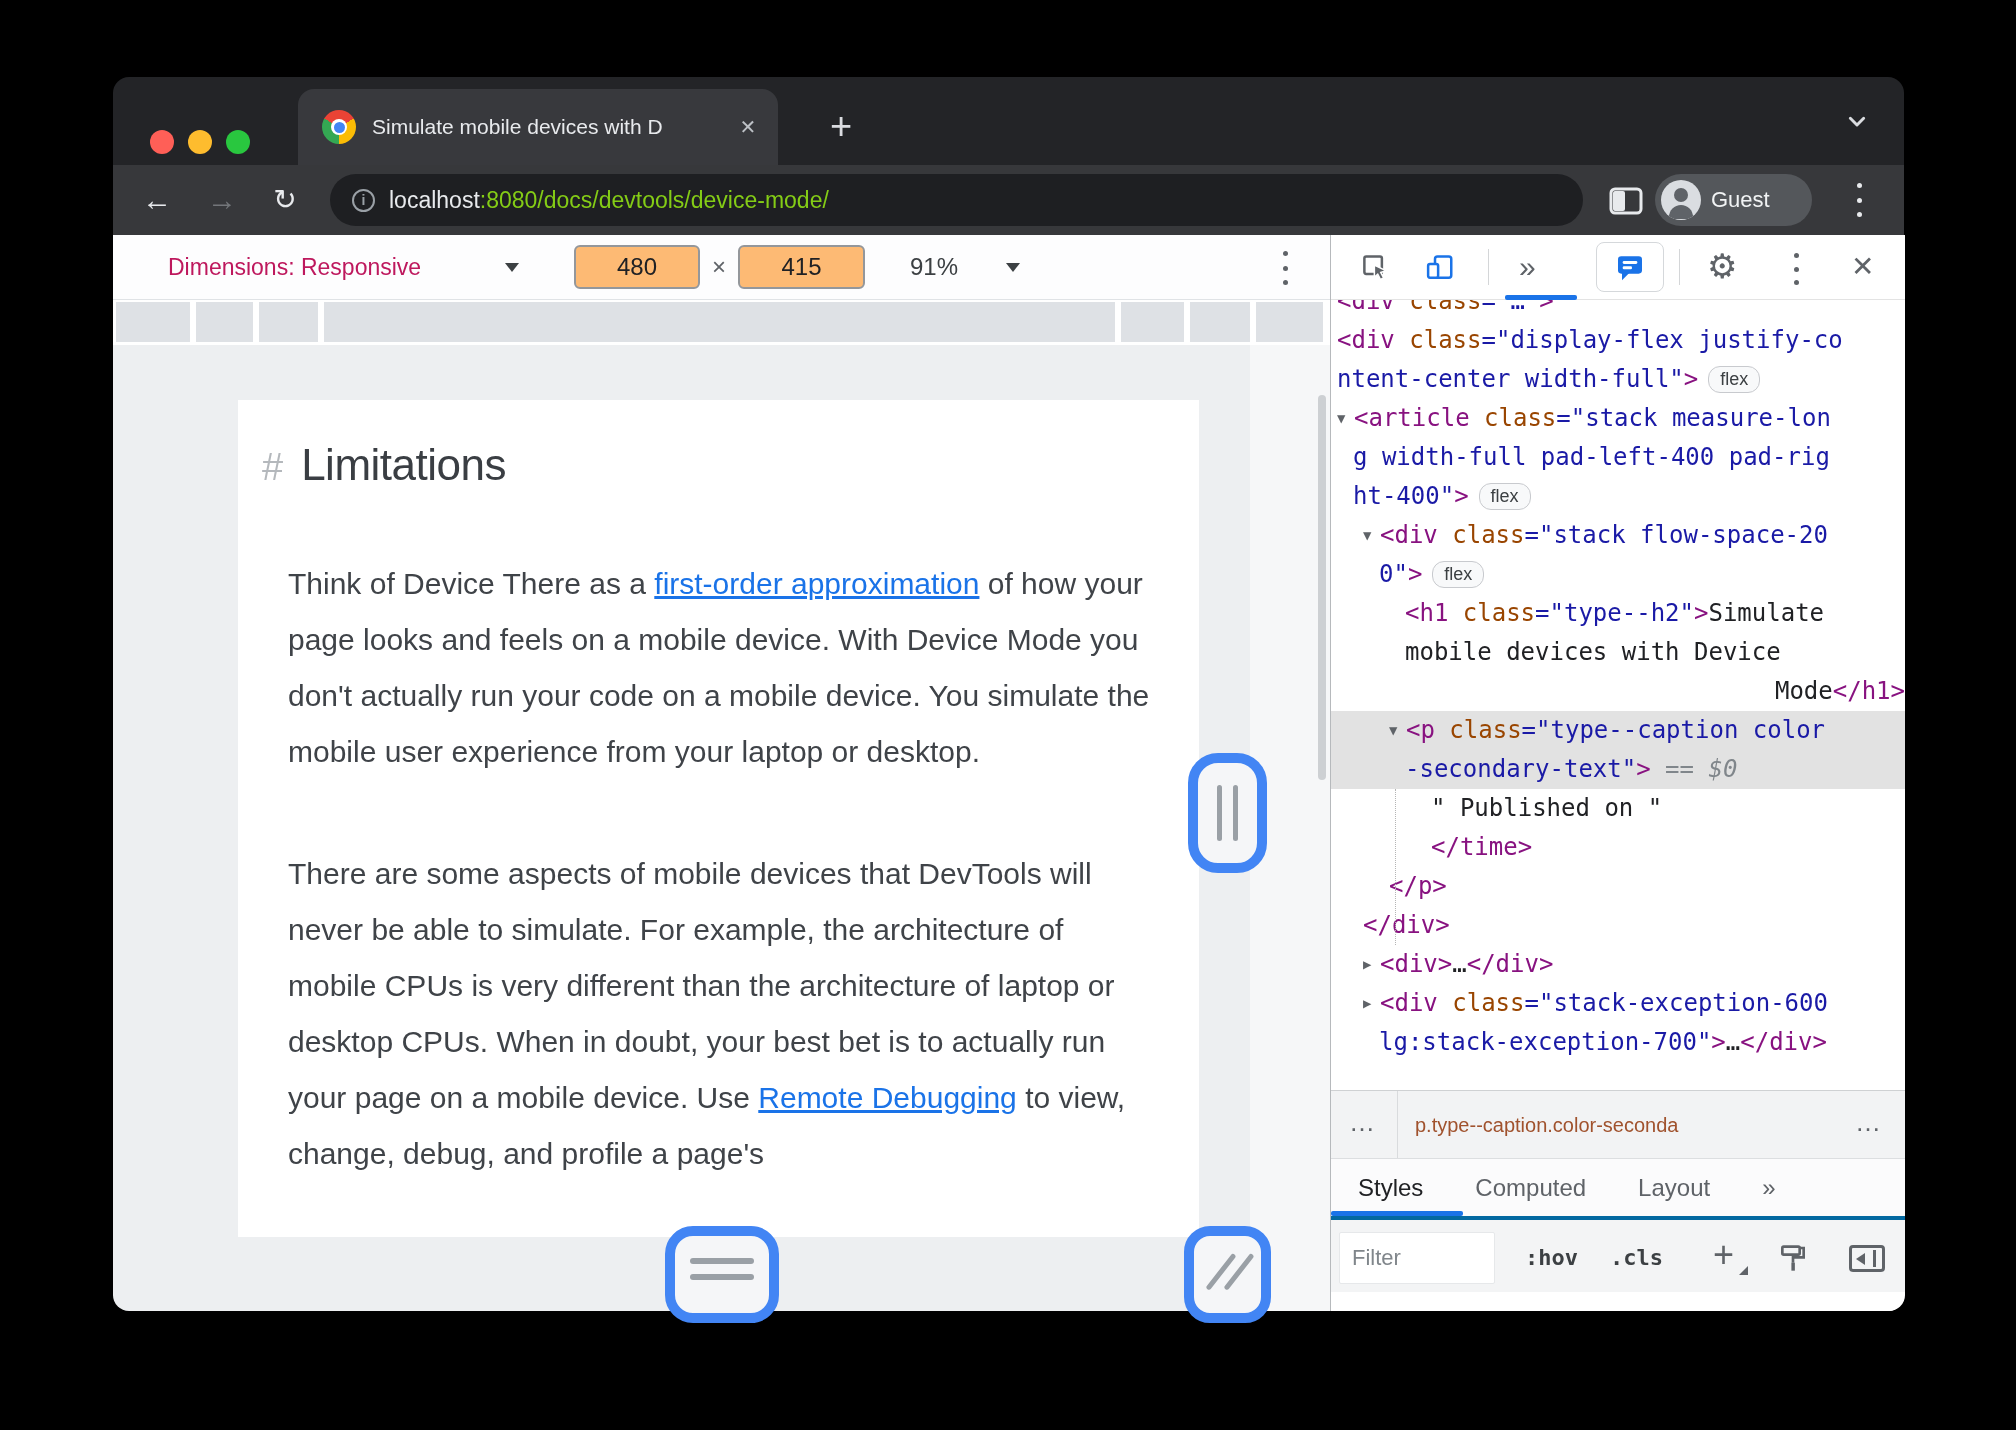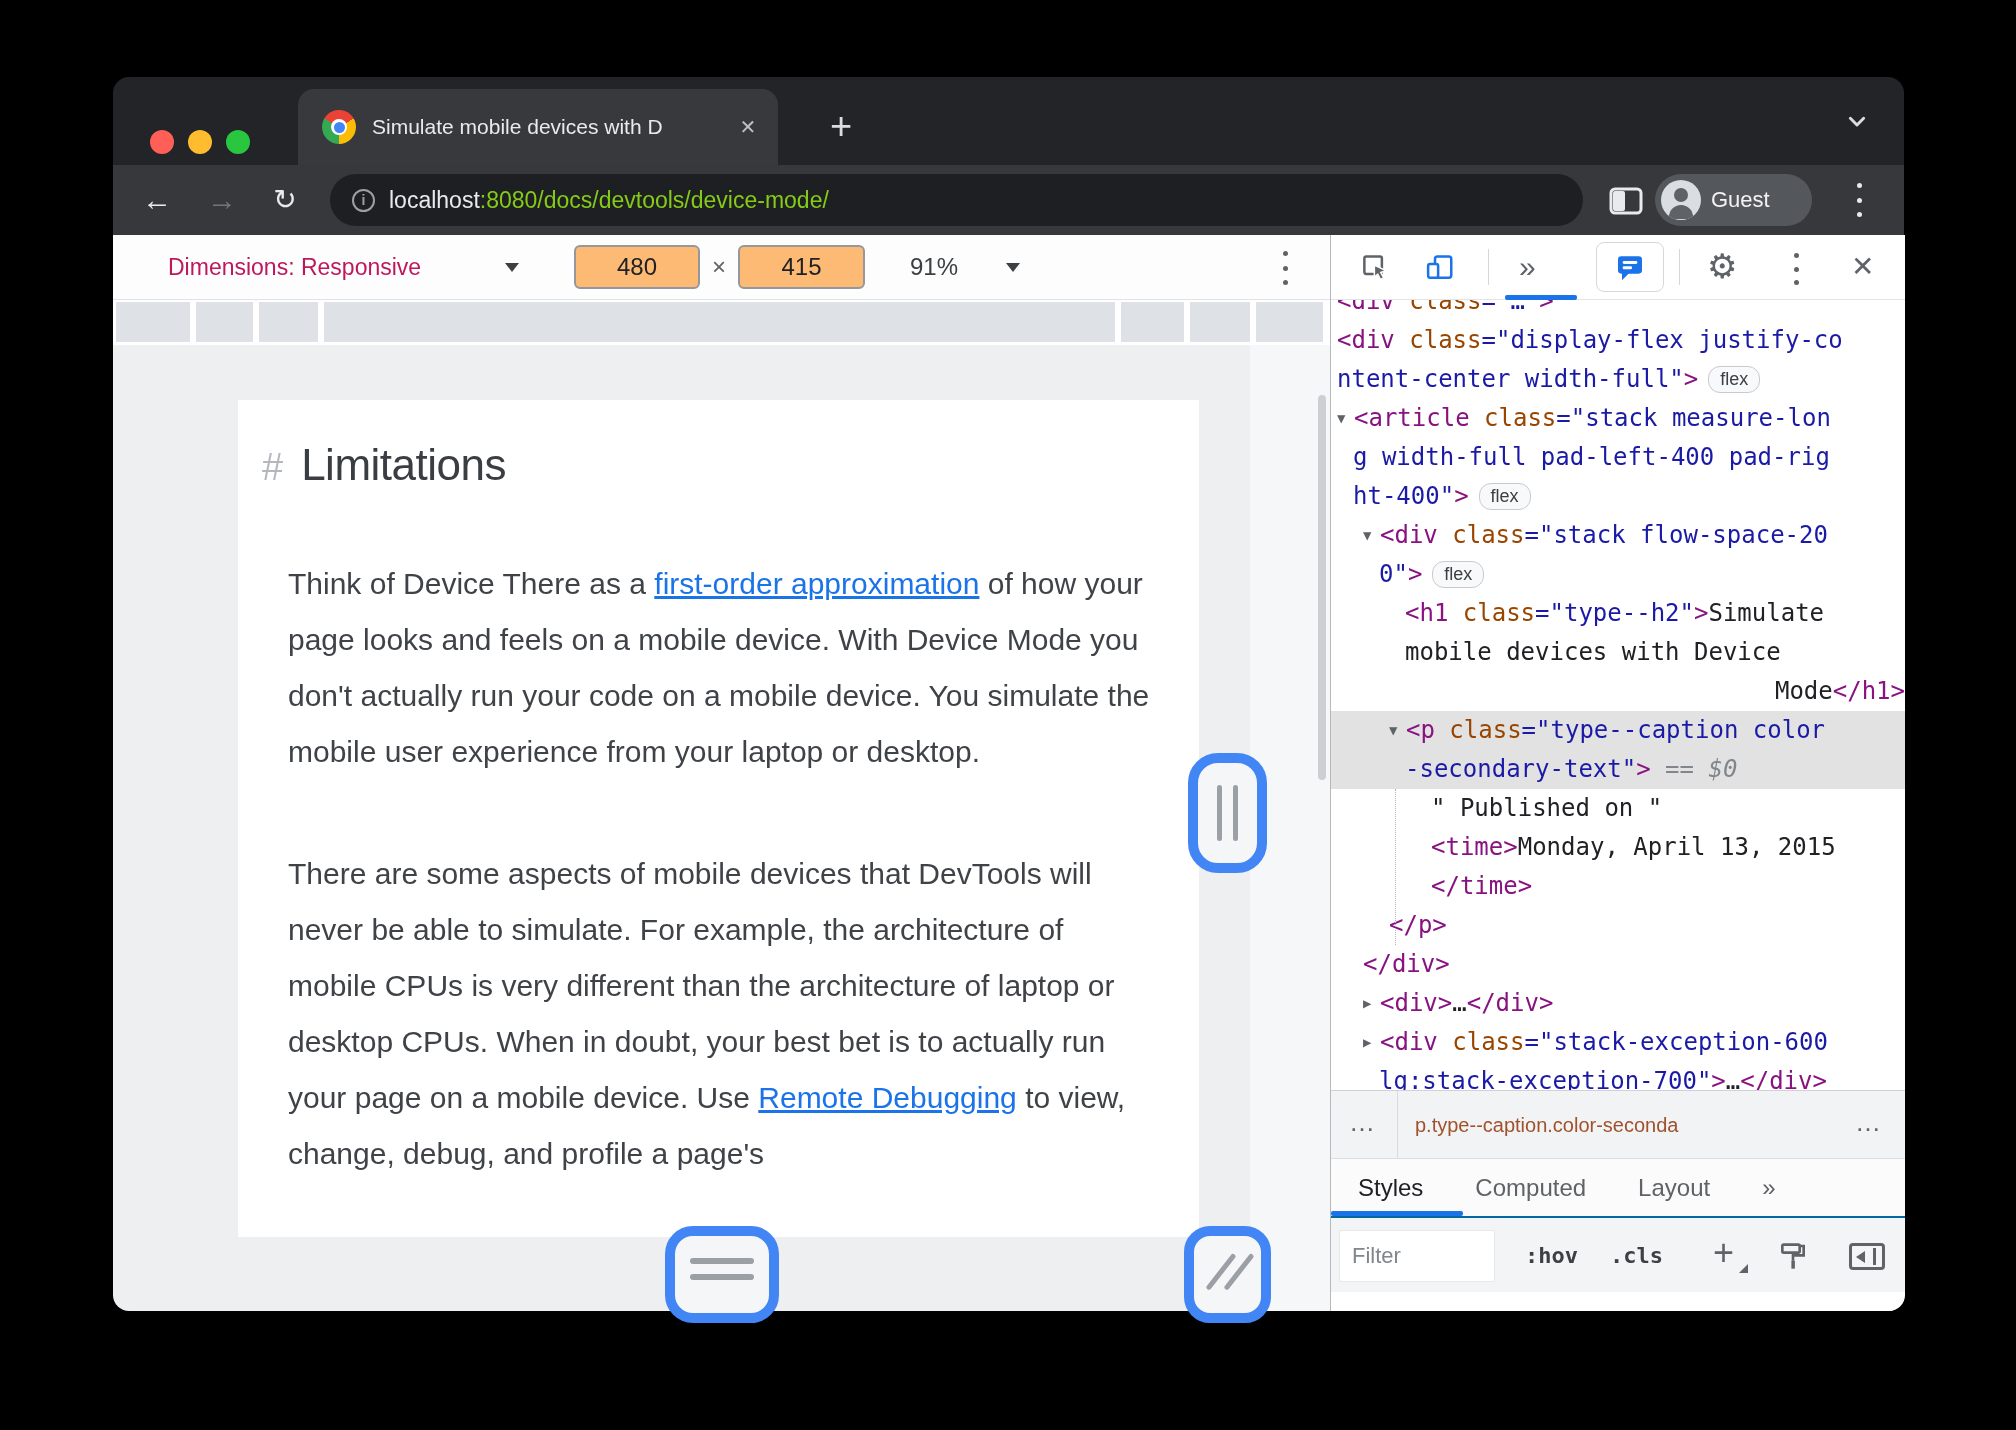--- a/index.html
+++ b/index.html
@@ -107,21 +107,21 @@
   .crumb-ell{position:absolute;top:0;height:68px;line-height:62px;font-size:26px;color:#5f6368;letter-spacing:2px}
   .ell-l{left:18px}.ell-r{left:524px}
   .crumb-div{position:absolute;left:66px;top:0;width:1px;height:68px;background:#d9dbdd}
   .crumb-text{position:absolute;left:84px;top:0;height:68px;line-height:68px;font-size:20px;color:#a0522d;white-space:nowrap}
 
   .dt-tabs{position:absolute;left:0;top:923px;width:574px;height:58px;background:#fbfbfc;border-top:1px solid #dcdee0;display:flex;align-items:center;padding-left:27px;gap:52px}
   .dtab{font-size:24px;color:#5f6368;cursor:pointer}
   .dtab.act{color:#202124}
   .tabs-underline{position:absolute;left:0;top:976px;width:132px;height:5px;background:#1a73e8;border-radius:2px}
 
-  .dt-filter{position:absolute;left:0;top:981px;width:574px;height:76px;background:#f3f4f5;border-top:2px solid #0369a1}
+  .dt-filter{position:absolute;left:0;top:981px;width:574px;height:76px;background:#f3f4f5;border-top:4px solid #0369a1}
   .filter-input{position:absolute;left:8px;top:12px;width:156px;height:52px;background:#fff;border:1px solid #e6e8ea;border-radius:2px;font-size:22px;padding-left:12px;color:#202124;font-family:"Liberation Sans",sans-serif}
   .filter-input::placeholder{color:#80868b}
   .ftok{position:absolute;top:0;height:76px;line-height:76px;font-family:"DejaVu Sans Mono",monospace;font-size:22px;font-weight:bold;color:#3c4043}
   .f-hov{left:194px}.f-cls{left:279px}
   .f-plus{position:absolute;left:382px;top:0;height:72px;line-height:70px;font-size:36px;color:#5f6368;font-weight:300}
   .f-plus-tri{position:absolute;left:408px;top:46px;width:0;height:0;border-bottom:9px solid #5f6368;border-left:9px solid transparent}
   .f-brush{position:absolute;left:446px;top:22px}
   .f-dock{position:absolute;left:518px;top:25px;width:36px;height:27px;border:3px solid #5f6368;border-radius:4px}
   .f-dock .tri{position:absolute;left:4px;top:5px;width:0;height:0;border-top:6px solid transparent;border-bottom:6px solid transparent;border-right:9px solid #5f6368}
   .f-dock .bar{position:absolute;right:6px;top:2px;width:3px;height:17px;background:#5f6368}
@@ -281,21 +281,20 @@
             <div class="trow" style="padding-left: 22px;"><span class="tk-val">g width-full pad-left-400 pad-rig</span></div>
             <div class="trow" style="padding-left: 22px;"><span class="tk-val">ht-400"</span><span class="tk-tag">&gt;</span><span class="tk-badge">flex</span></div>
             <div class="trow" style="padding-left: 32px;"><span class="arrow">▼</span><span class="tk-tag">&lt;div </span><span class="tk-attr">class</span><span class="tk-val">="stack flow-space-20</span></div>
             <div class="trow" style="padding-left: 48px;"><span class="tk-val">0"</span><span class="tk-tag">&gt;</span><span class="tk-badge">flex</span></div>
             <div class="trow" style="padding-left: 74px;"><span class="tk-tag">&lt;h1 </span><span class="tk-attr">class</span><span class="tk-val">="type--h2"</span><span class="tk-tag">&gt;</span><span class="tk-text">Simulate</span></div>
             <div class="trow" style="padding-left: 74px;"><span class="tk-text">mobile devices with Device</span></div>
             <div class="trow" style="padding-left: 74px; text-align: right;"><span class="tk-text">Mode</span><span class="tk-tag">&lt;/h1&gt;</span></div>
             <div class="trow sel" style="padding-left: 58px;"><span class="arrow">▼</span><span class="tk-tag">&lt;p </span><span class="tk-attr">class</span><span class="tk-val">="type--caption color</span></div>
             <div class="trow sel" style="padding-left: 74px;"><span class="tk-val">-secondary-text"</span><span class="tk-tag">&gt;</span><span class="tk-eq"> == </span><span class="tk-var">$0</span></div>
             <div class="trow" style="padding-left: 100px;"><span class="tk-text">" Published on "</span></div>
-            <div class="trow" style="padding-left: 100px;"><span class="tk-tag">&lt;time&gt;</span><span class="tk-text">Monday, April 13, 2015</span></div>
             <div class="trow" style="padding-left: 100px;"><span class="tk-tag">&lt;/time&gt;</span></div>
             <div class="trow" style="padding-left: 58px;"><span class="tk-tag">&lt;/p&gt;</span></div>
             <div class="trow" style="padding-left: 32px;"><span class="tk-tag">&lt;/div&gt;</span></div>
             <div class="trow" style="padding-left: 32px;"><span class="arrow">▶</span><span class="tk-tag">&lt;div&gt;</span><span class="tk-text">…</span><span class="tk-tag">&lt;/div&gt;</span></div>
             <div class="trow" style="padding-left: 32px;"><span class="arrow">▶</span><span class="tk-tag">&lt;div </span><span class="tk-attr">class</span><span class="tk-val">="stack-exception-600</span></div>
             <div class="trow" style="padding-left: 48px;"><span class="tk-val">lg:stack-exception-700"</span><span class="tk-tag">&gt;</span><span class="tk-text">…</span><span class="tk-tag">&lt;/div&gt;</span></div>
           </div>
         <div class="guideline"></div>
       </div>
 

